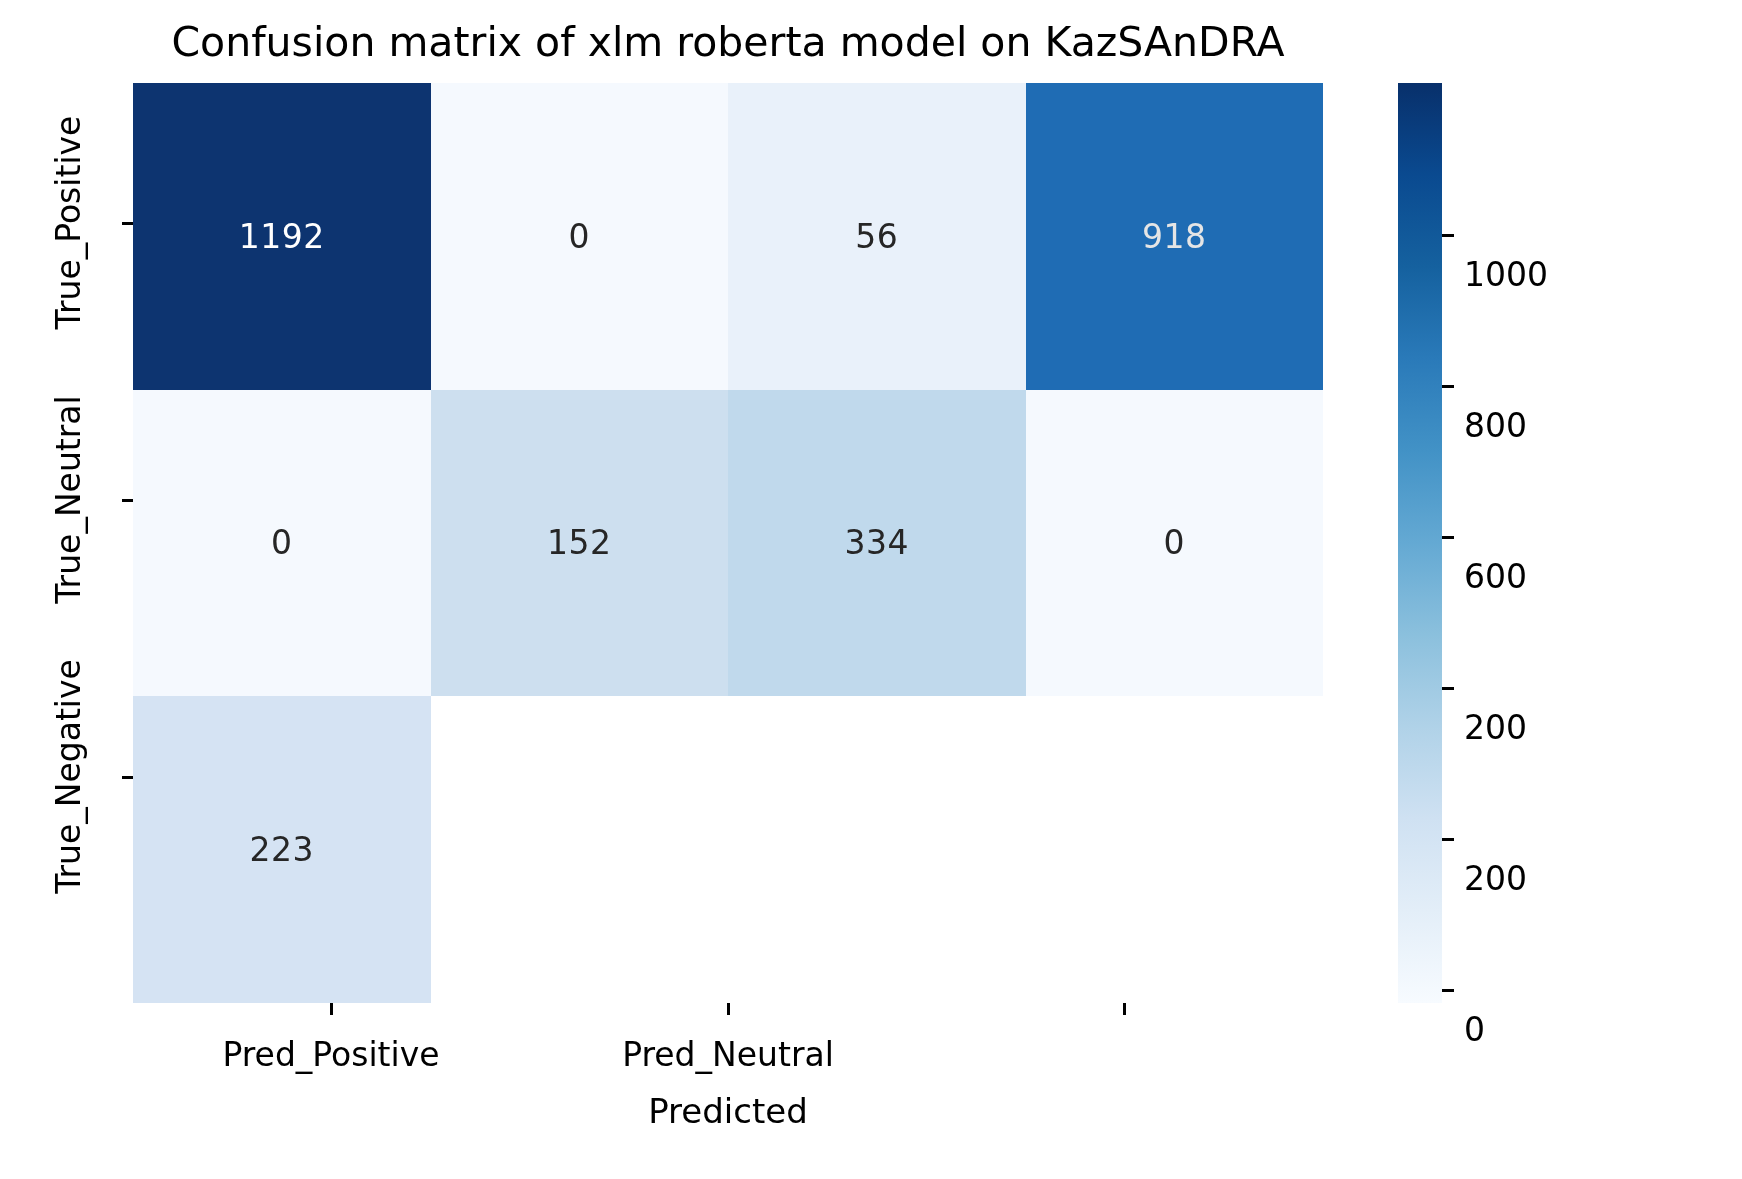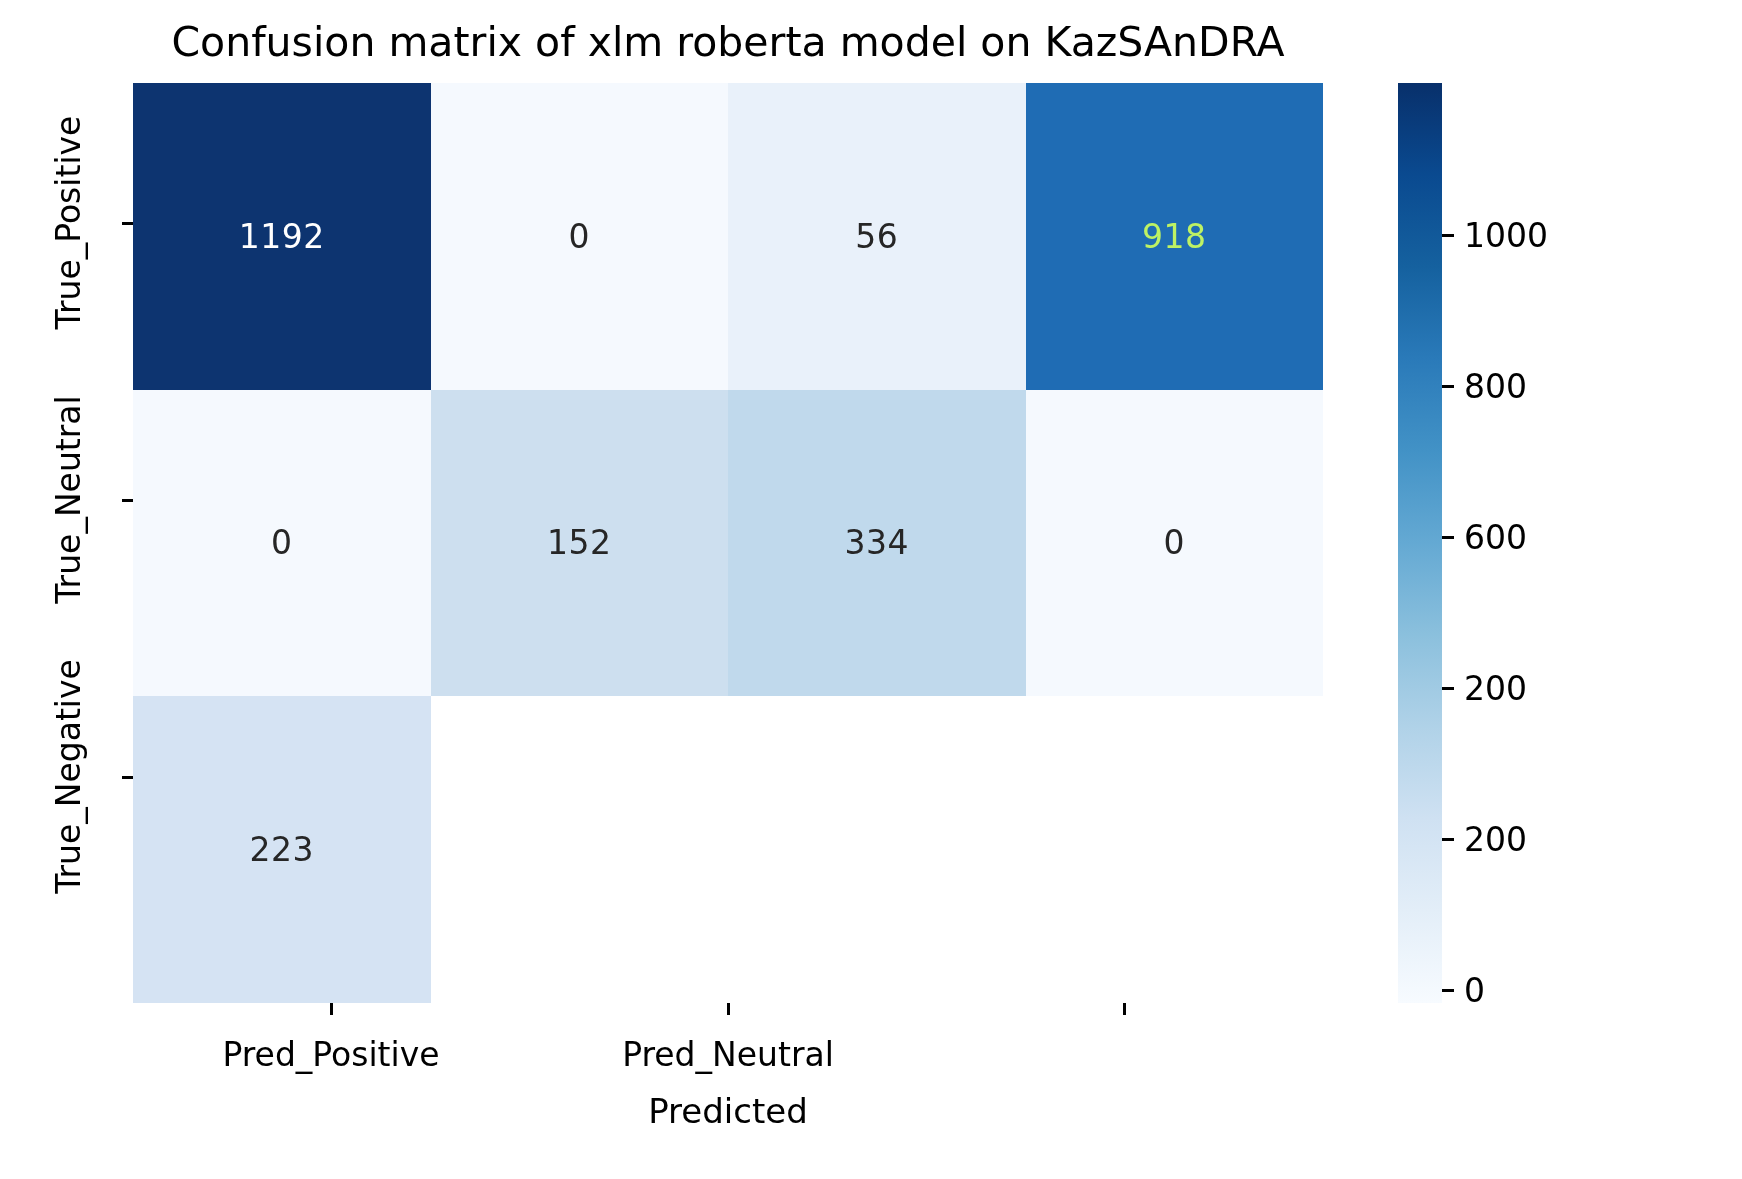--- a/index.html
+++ b/index.html
@@ -144,20 +144,21 @@
     height: 3px;
     background: #000000;
   }
   .cb-tick-label {
     position: absolute;
     left: 66px;
     font-size: 33px;
     line-height: 33px;
     white-space: nowrap;
     color: #000000;
+    margin-top: 39px;
   }
 </style>
 </head>
 <body>
 
 <div id="figure">
 
   <div id="chart-title">Confusion matrix of xlm roberta model on KazSAnDRA</div>
 
   <div class="ytick" id="ytick-0">True_Positive</div>
@@ -173,21 +174,21 @@
       <span class="cell-value" style="color: rgb(255, 255, 255);">1192</span>
     </div>
     <div class="hm-cell" style="background: rgb(245, 249, 254);">
       <span class="cell-value" style="color: rgb(38, 38, 38);">0</span>
     </div>
     <div class="hm-cell" style="background: rgb(233, 241, 250);">
       <span class="cell-value" style="color: rgb(38, 38, 38);">56</span>
     </div>
 
     <div class="hm-cell" style="background: rgb(31, 108, 180);">
-      <span class="cell-value" style="color: #bef264;">918</span>
+      <span class="cell-value" style="color: #e5e5e5;">918</span>
     </div>
     <div class="hm-cell" style="background: rgb(245, 249, 254);">
       <span class="cell-value" style="color: rgb(38, 38, 38);">0</span>
     </div>
     <div class="hm-cell" style="background: rgb(205, 223, 239);">
       <span class="cell-value" style="color: rgb(38, 38, 38);">152</span>
     </div>
 
     <div class="hm-cell" style="background: rgb(192, 217, 236);">
       <span class="cell-value" style="color: rgb(38, 38, 38);">334</span>

